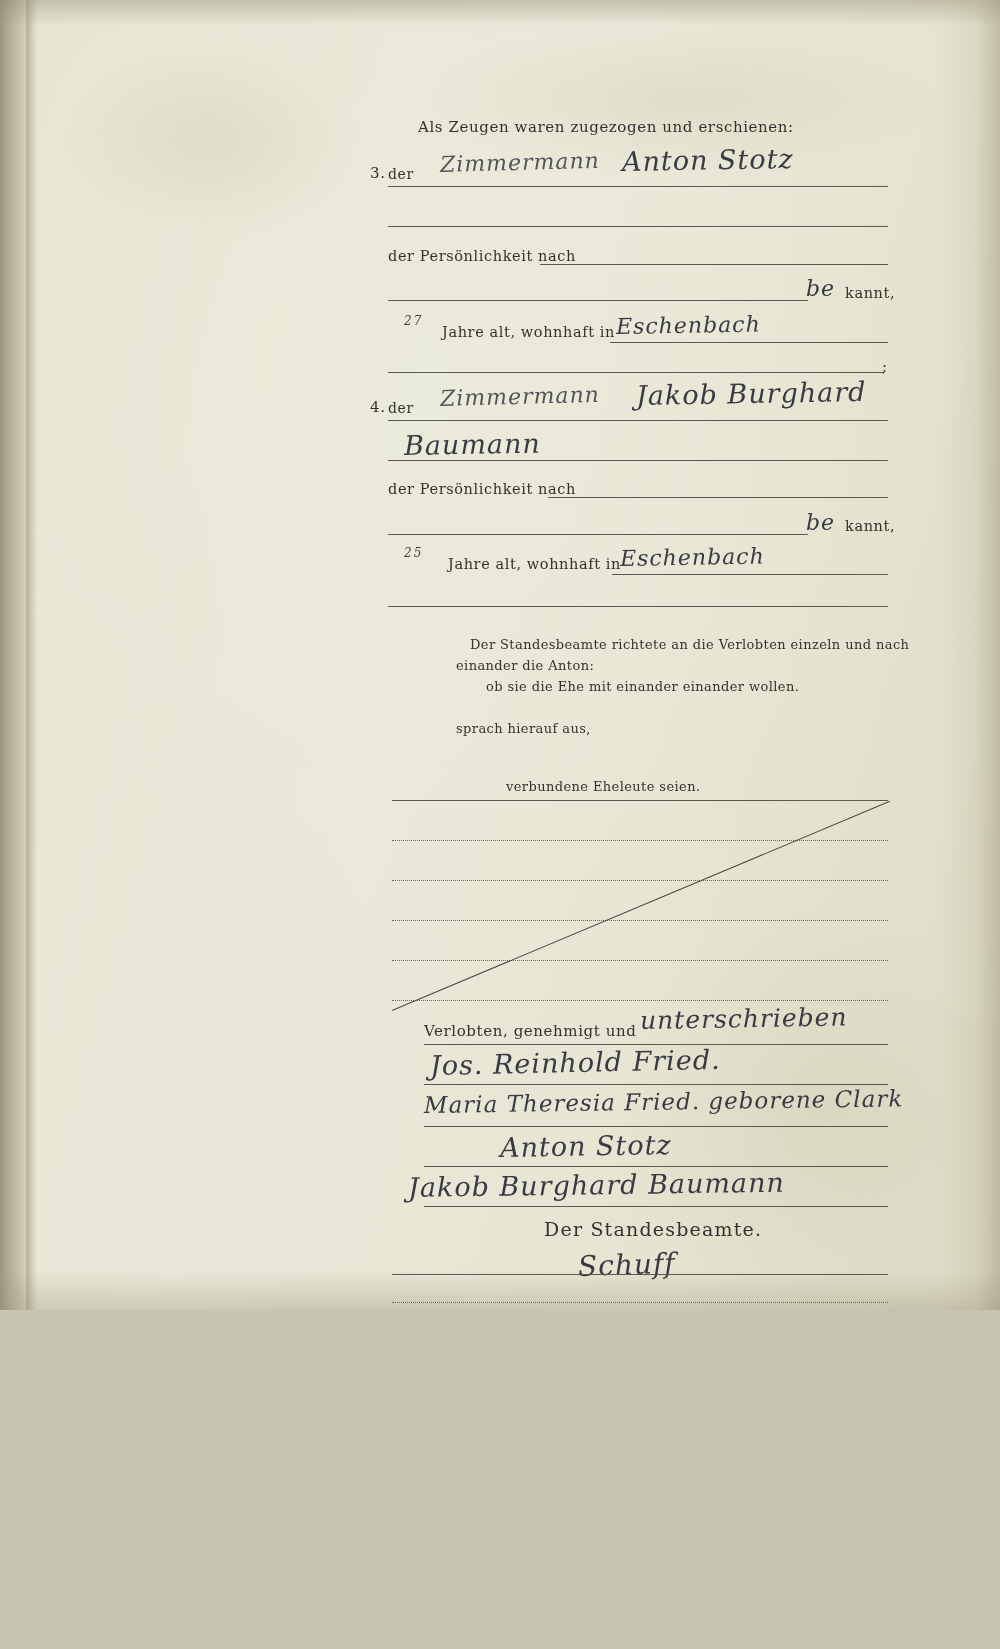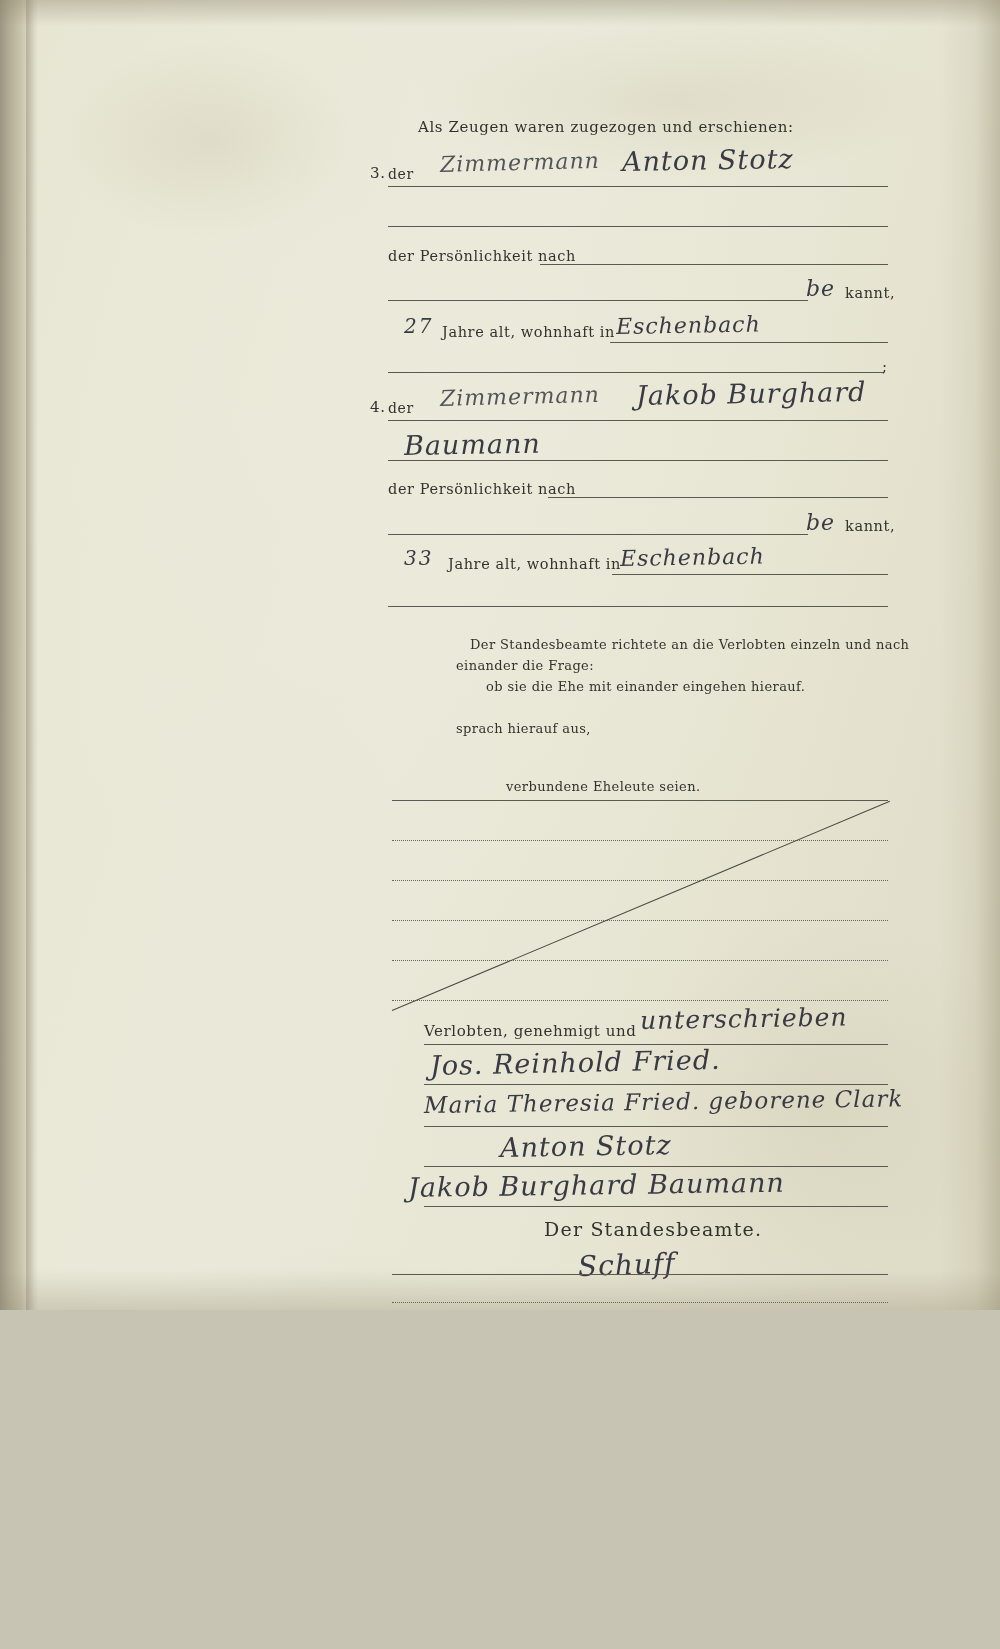--- a/index.html
+++ b/index.html
@@ -94,21 +94,21 @@
     letter-spacing: 1px;
     transform-origin: left center;
   }
   .hand.sig {
     font-size: 27px;
   }
   .hand.val {
     font-size: 22px;
   }
   .hand.num {
-    font-size: 20px;
+    font-size: 12px;
     letter-spacing: 2px;
   }
 
   
   #diagonal {
     position: absolute;
     border-top: 1.6px solid #4a4a42;
     transform-origin: left center;
   }
 
@@ -180,30 +180,30 @@
     <div class="hand sig" style="left:404px; top:430px; transform:rotate(-1deg);">Baumann</div>
     <div class="rule" style="left:388px; top:460px; width:500px;"></div>
 
     <div class="txt fraktur" style="left:388px; top:481px; font-size:14.5px;">der Persönlichkeit nach</div>
     <div class="rule" style="left:548px; top:497px; width:340px;"></div>
 
     <div class="rule" style="left:388px; top:534px; width:420px;"></div>
     <div class="hand val" style="left:806px; top:510px;">be</div>
     <div class="txt fraktur" style="left:845px; top:518px; font-size:14.5px;">kannt,</div>
 
-    <div class="hand num" style="left:404px; top:546px;">33</div>
+    <div class="hand num" style="left:404px; top:546px;">25</div>
     <div class="txt fraktur" style="left:448px; top:556px; font-size:14.5px;">Jahre alt, wohnhaft in</div>
     <div class="hand val" style="left:620px; top:546px; transform:rotate(-1deg);">Eschenbach</div>
     <div class="rule" style="left:612px; top:574px; width:276px;"></div>
 
     <div class="rule" style="left:388px; top:606px; width:500px;"></div>
 
     <div class="block fraktur" style="left:470px; top:634px;">Der Standesbeamte richtete an die Verlobten einzeln und nach</div>
-    <div class="block fraktur" style="left:456px; top:655px;">einander die Frage:</div>
-    <div class="block fraktur" style="left:486px; top:676px;">ob sie die Ehe mit einander eingehen hierauf.</div>
+    <div class="block fraktur" style="left:456px; top:655px;">einander die Anton:</div>
+    <div class="block fraktur" style="left:486px; top:676px;">ob sie die Ehe mit einander einander wollen.</div>
     <div class="block fraktur" style="left:456px; top:718px;">sprach hierauf aus,</div>
     <div class="block fraktur" style="left:506px; top:776px;">verbundene Eheleute seien.</div>
 
     <div class="rule" style="left:392px; top:800px; width:496px;"></div>
     <div class="rule dotted" style="left:392px; top:840px; width:496px;"></div>
     <div class="rule dotted" style="left:392px; top:880px; width:496px;"></div>
     <div class="rule dotted" style="left:392px; top:920px; width:496px;"></div>
     <div class="rule dotted" style="left:392px; top:960px; width:496px;"></div>
     <div class="rule dotted" style="left:392px; top:1000px; width:496px;"></div>
 

